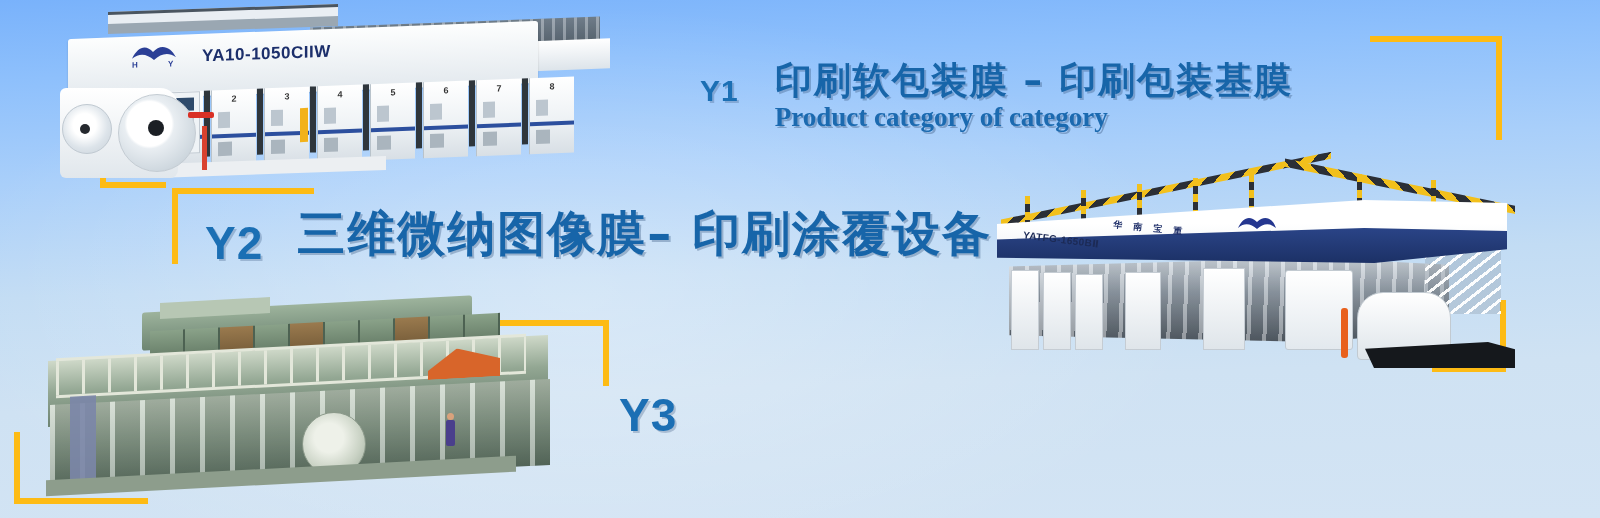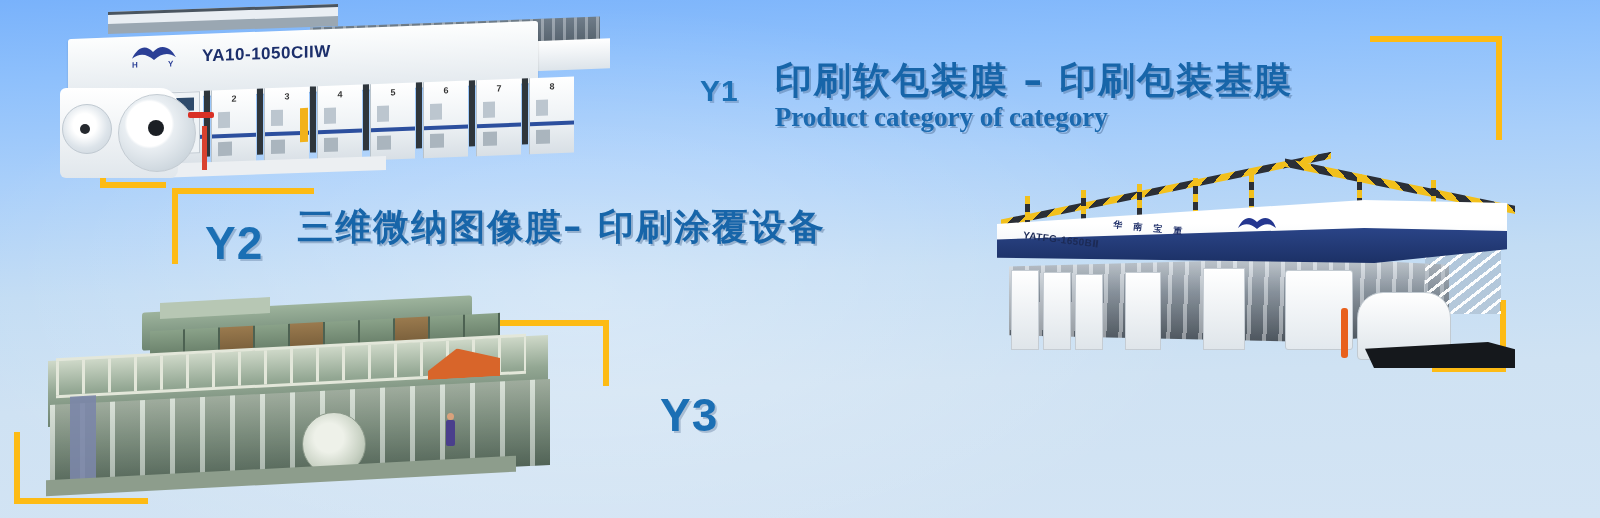--- a/index.html
+++ b/index.html
@@ -46,25 +46,25 @@
 
   
   #grp-y1{left:700px;top:62px;}
   #grp-y1 .ycode{font-size:30px;margin-right:36px;margin-top:14px;}
   #grp-y1 .cn{font-size:37px;}
   #grp-y1 .en{font-size:27px;margin-top:2px;}
 
   
   #grp-y2{left:205px;top:208px;}
   #grp-y2 .ycode{font-size:46px;margin-right:34px;margin-top:12px;}
-  #grp-y2 .cn{font-size:36px;}
+  #grp-y2 .cn{font-size:48px;}
   #grp-y2 .en{font-size:27px;margin-top:2px;}
 
   
-  #grp-y3{left:660px;top:378px;}
+  #grp-y3{left:619px;top:378px;}
   #grp-y3 .ycode{font-size:46px;margin-right:30px;margin-top:14px;}
   #grp-y3 .cn{font-size:36px;}
   #grp-y3 .en{font-size:26px;margin-top:2px;}
 
   
   .machine{position:absolute;}
 
   
   #m1{left:60px;top:8px;width:540px;height:170px;}
   #m1 .m1-canopy{position:absolute;left:48px;top:0;width:230px;height:14px;background:#e9eef3;

